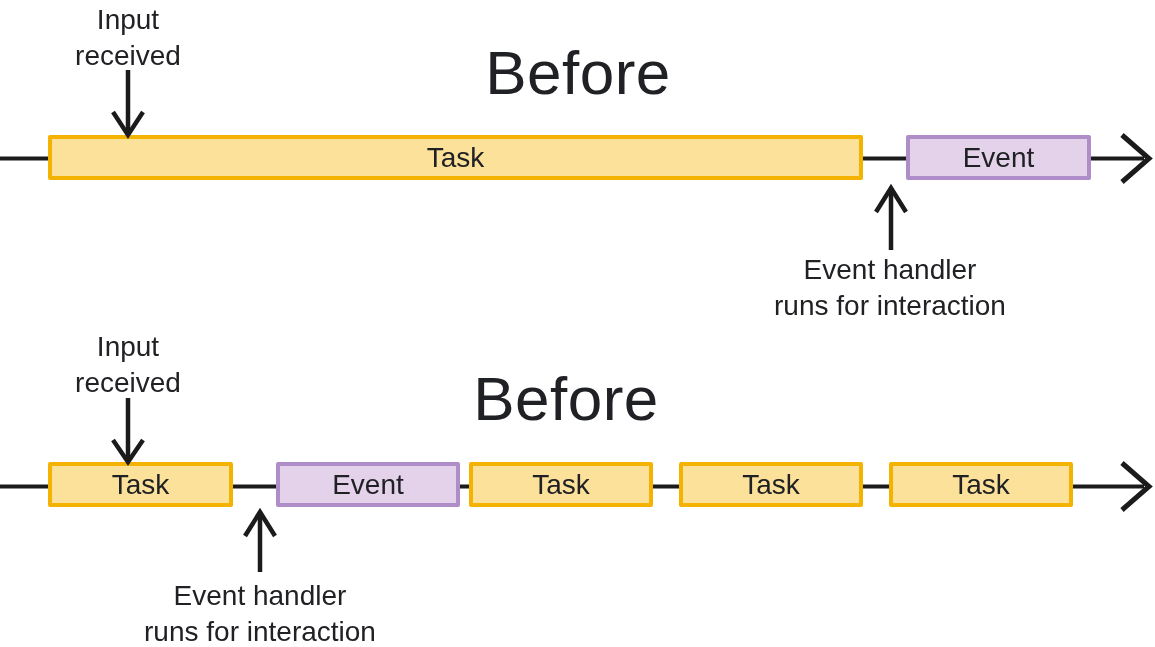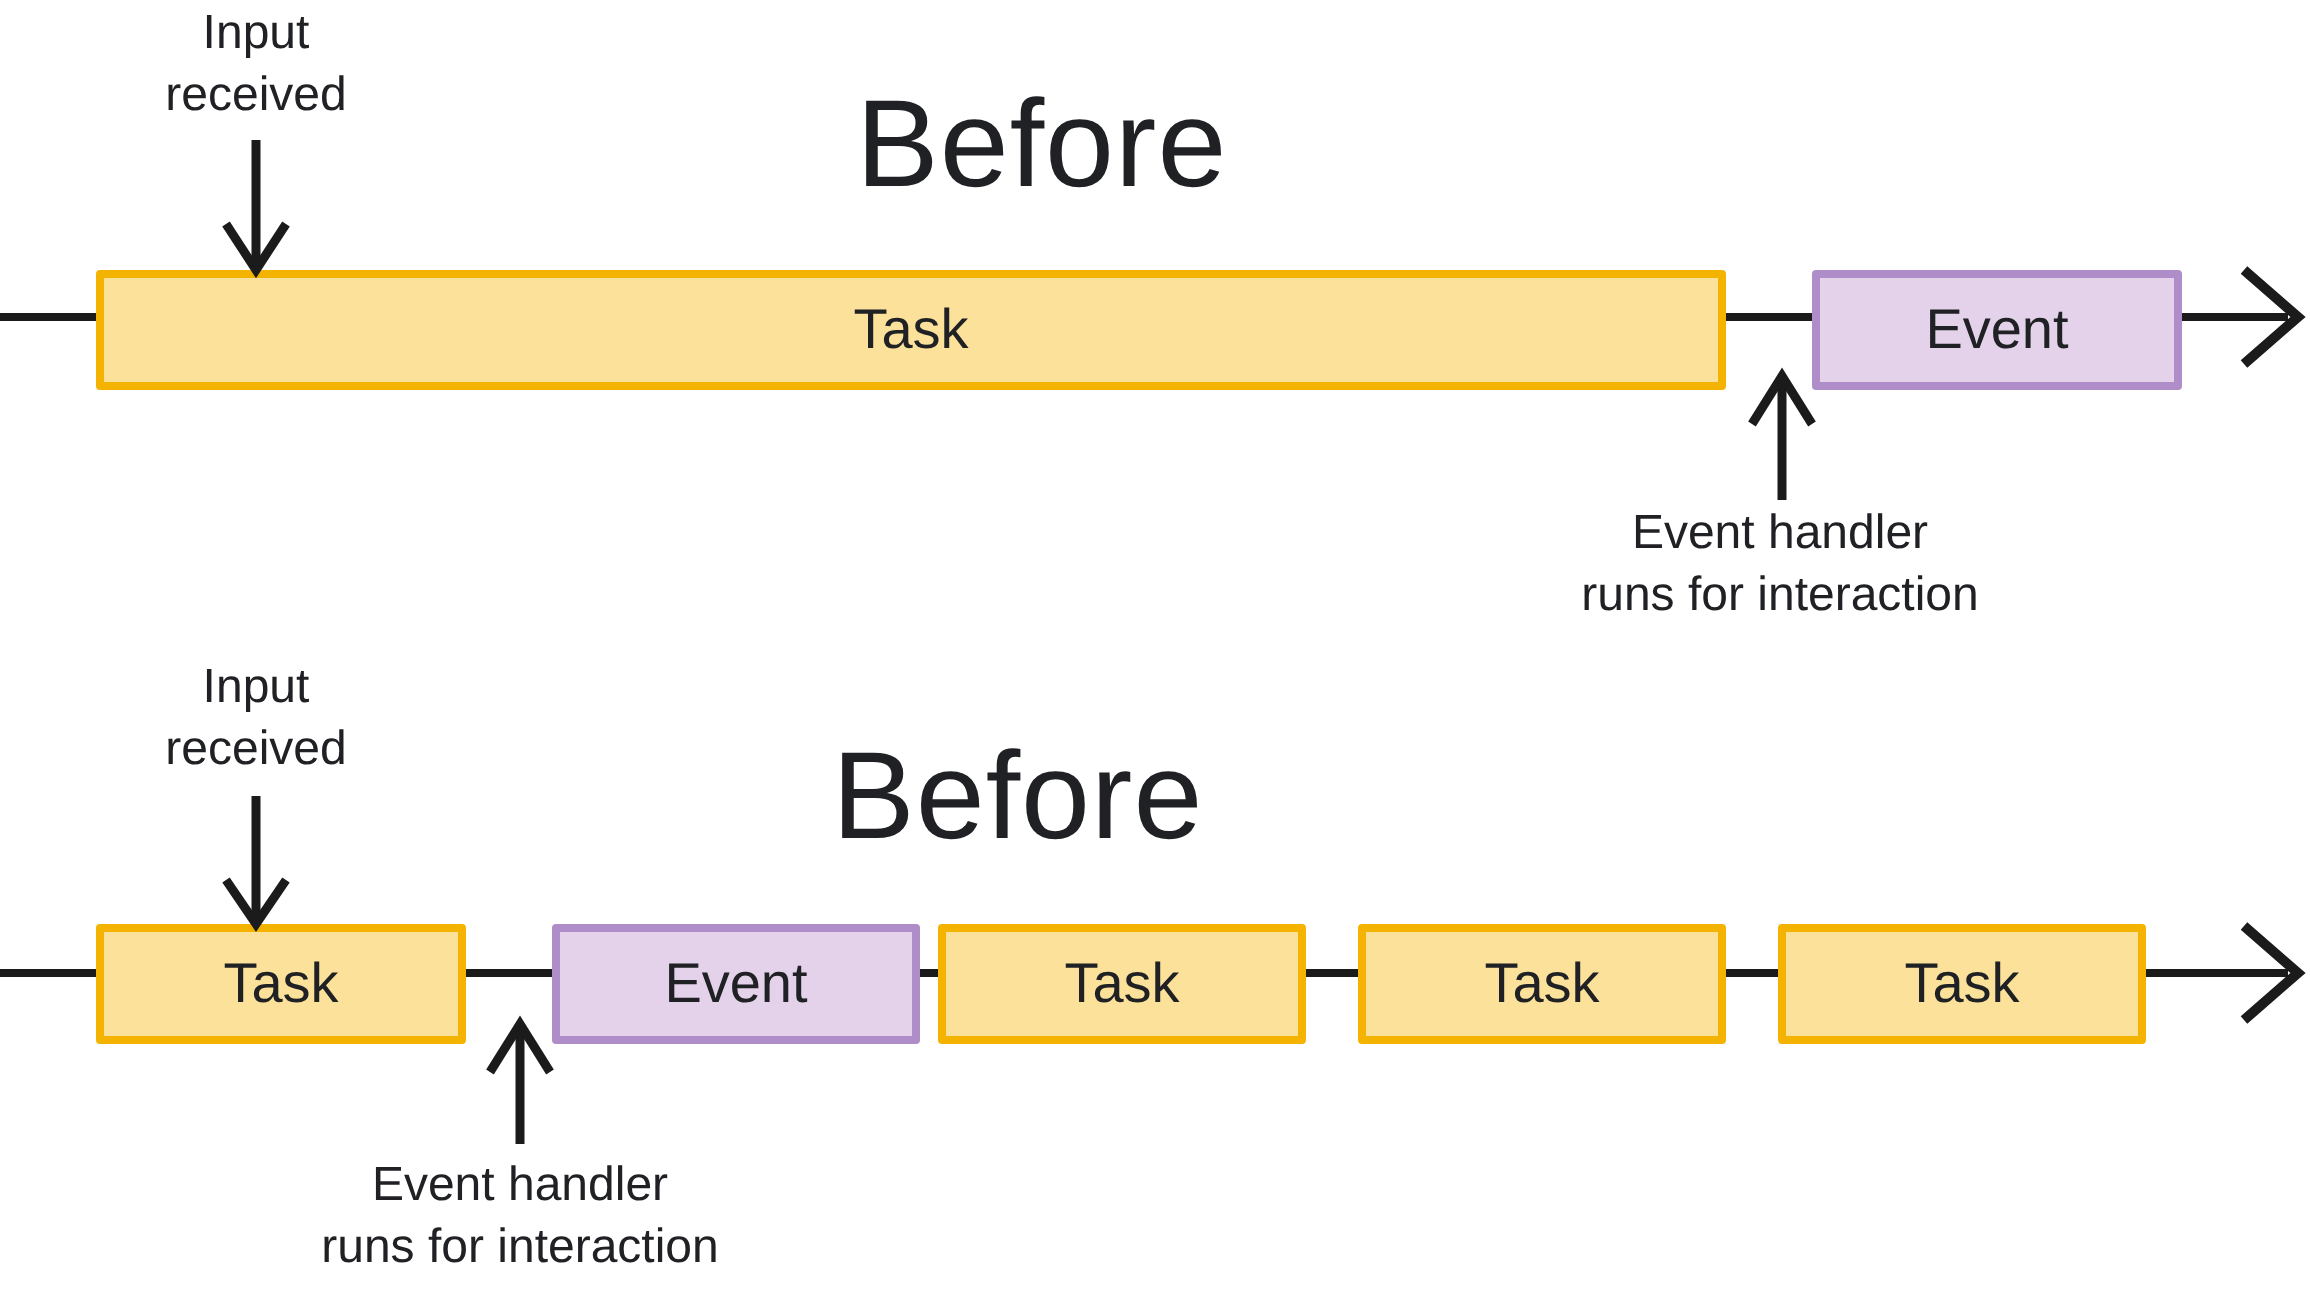--- a/index.html
+++ b/index.html
@@ -14,42 +14,43 @@
   }
   .layer {
     position: absolute;
     left: 0; top: 0;
     width: 1155px; height: 647px;
     pointer-events: none;
   }
   .box {
     position: absolute;
     box-sizing: border-box;
-    height: 60px;
+    height: 45px;
     border: 4px solid;
     border-radius: 2px;
     display: flex;
     align-items: center;
     justify-content: center;
     font-size: 28px;
     color: #202124;
   }
   .task  { background: #FBE199; border-color: #F3B300; }
   .event { background: #E3D2EA; border-color: #AE8DC8; margin-left: 17px; }
 
   .title {
     position: absolute;
     font-size: 62px;
     line-height: 1.05;
+    text-align: center;
     color: #202124;
     letter-spacing: 0.5px;
   }
   .annotation {
     position: absolute;
-    font-size: 24px;
+    font-size: 28px;
     line-height: 1.28;
     text-align: center;
     white-space: pre-line;
     color: #202124;
   }
 
   
   .t-before   { left: 428px; top: 40px;  width: 300px; }
   .b-input    { left: 28px;  top: 2px;   width: 200px; }
   .b-handler  { left: 740px; top: 252px; width: 300px; }

